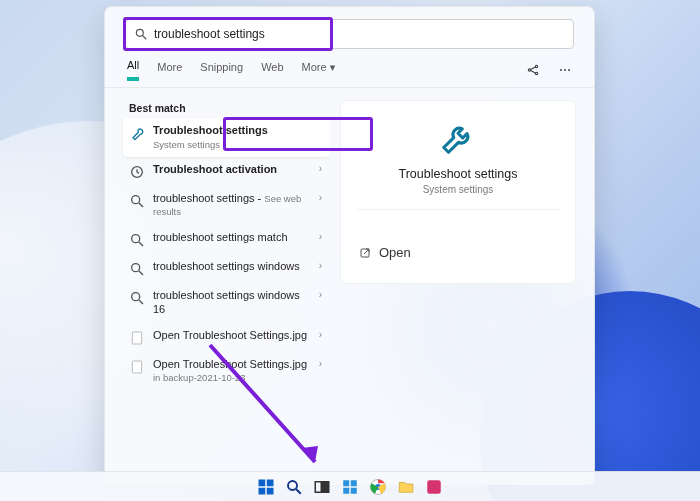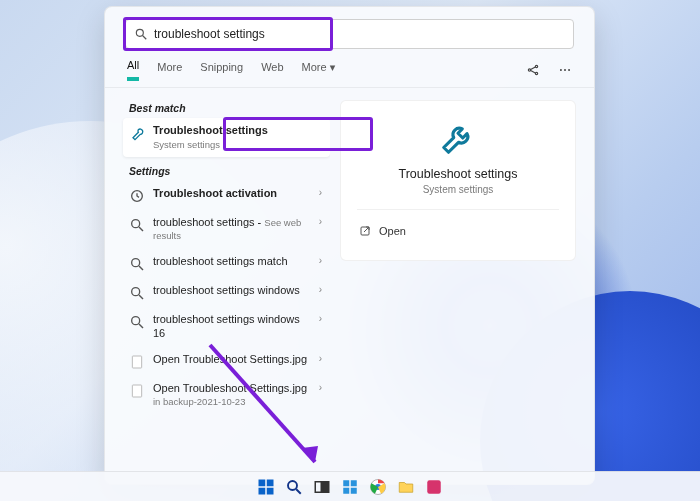--- a/index.html
+++ b/index.html
@@ -18,37 +18,37 @@
   .tabs { display:flex; align-items:center; gap:18px; padding: 2px 22px 6px 22px; font-size:11px; color:#5a5a5a; border-bottom:1px solid rgba(0,0,0,0.06); }
   .tabs .tab { padding-bottom:6px; cursor:pointer; }
   .tabs .tab.active { color:#111; border-bottom:4px solid #14b8a6; }
   .tabs .spacer { flex:1; }
   .tabs .tab-icon { width:14px; height:14px; color:#444; }
 
   .body { display:flex; height: calc(100% - 92px); }
   .left { width: 225px; padding: 6px 0 0 18px; font-size:11px; overflow:hidden; }
   .right { flex:1; padding: 12px 18px 0 10px; }
 
-  .section-label { font-size:10.5px; font-weight:600; color:#222; margin:8px 0 4px 6px;font-style:italic; }
+  .section-label { font-size:10.5px; font-weight:600; color:#222; margin:8px 0 4px 6px; }
   .item { display:flex; align-items:flex-start; gap:8px; padding:6px 8px 6px 6px; border-radius:4px; cursor:pointer; }
   .item .icon { width:16px; height:16px; flex:0 0 16px; margin-top:1px; display:flex; align-items:center; justify-content:center; }
   .item .txt { line-height:1.25; }
   .item .title { color:#222; }
   .item .title.bold { font-weight:600; }
   .item .sub { font-size:9.5px; color:#7a7a7a; margin-top:1px; }
   .item .chev { margin-left:auto; color:#888; font-size:10px; }
   .item.selected { background:#fff; box-shadow:0 1px 3px rgba(0,0,0,0.08); }
   .hl-purple-2 { position:absolute; top:110px; left:118px; width:150px; height:34px; border:3px solid #7a1fd8; border-radius:3px; pointer-events:none; }
 
   .preview-card { background:#fff; border:1px solid rgba(0,0,0,0.06); border-radius:6px; padding:18px 16px; display:flex; flex-direction:column; align-items:center; }
   .preview-icon { width:38px; height:38px; margin-bottom:10px; color:#0f7a9c; }
   .preview-title { font-size:12.5px; color:#222; }
   .preview-sub { font-size:10px; color:#7a7a7a; margin-top:3px; }
   .preview-actions { width:100%; margin-top:14px; border-top:1px solid rgba(0,0,0,0.06); padding-top:10px; }
-  .preview-action { display:flex; align-items:center; gap:8px; font-size:11px; color:#333; padding:5px 2px; cursor:pointer; }
+  .preview-action { display:flex; align-items:center; gap:8px; font-size:13px; color:#333; padding:5px 2px; cursor:pointer;margin-top:20px; }
   .preview-action .icon { width:12px; height:12px; }
 
   .taskbar { position:absolute; left:0; right:0; bottom:0; height:30px; background:rgba(245,248,252,0.95); border-top:1px solid rgba(0,0,0,0.08); display:flex; align-items:center; justify-content:center; gap:8px; }
   .tb-icon { width:20px; height:20px; display:flex; align-items:center; justify-content:center; border-radius:3px; cursor:pointer; }
   .arrow { position:absolute; width:170px; height:130px; left:200px; top:340px; pointer-events:none; }
   svg { display:block; }
 </style>
 </head>
 <body>
 
@@ -94,21 +94,20 @@
           <svg viewBox="0 0 24 24" fill="none" stroke="#0f7a9c" stroke-width="2">
               <path d="M14 7a4 4 0 1 1 3 7l-8 8-3-3 8-8a4 4 0 0 1 0-4z"></path>
             </svg>
         </span>
         <span class="txt">
           <div class="title bold">Troubleshoot settings</div>
           <div class="sub">System settings</div>
         </span>
       </div>
 
-      <div class="section-label">Settings</div>
       <div class="item">
         <span class="icon">
           <svg viewBox="0 0 24 24" fill="none" stroke="#555" stroke-width="2">
               <circle cx="12" cy="12" r="8"></circle>
               <path d="M12 8v4l3 2"></path>
             </svg>
         </span>
         <span class="txt">
             <div class="title bold">Troubleshoot activation</div>
           </span>

